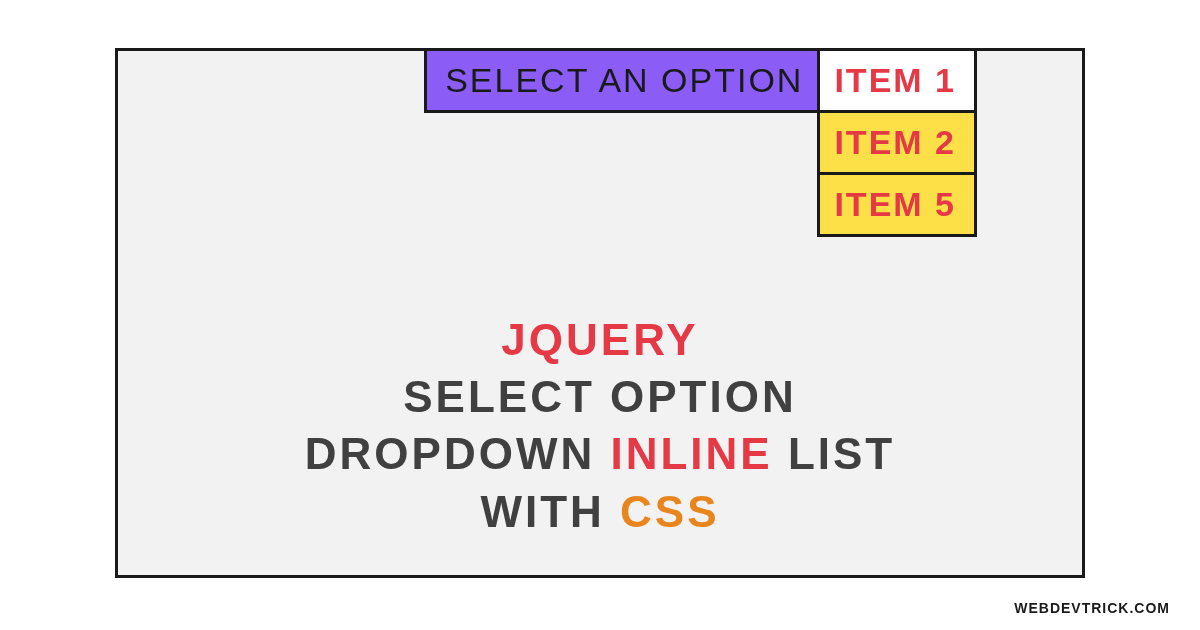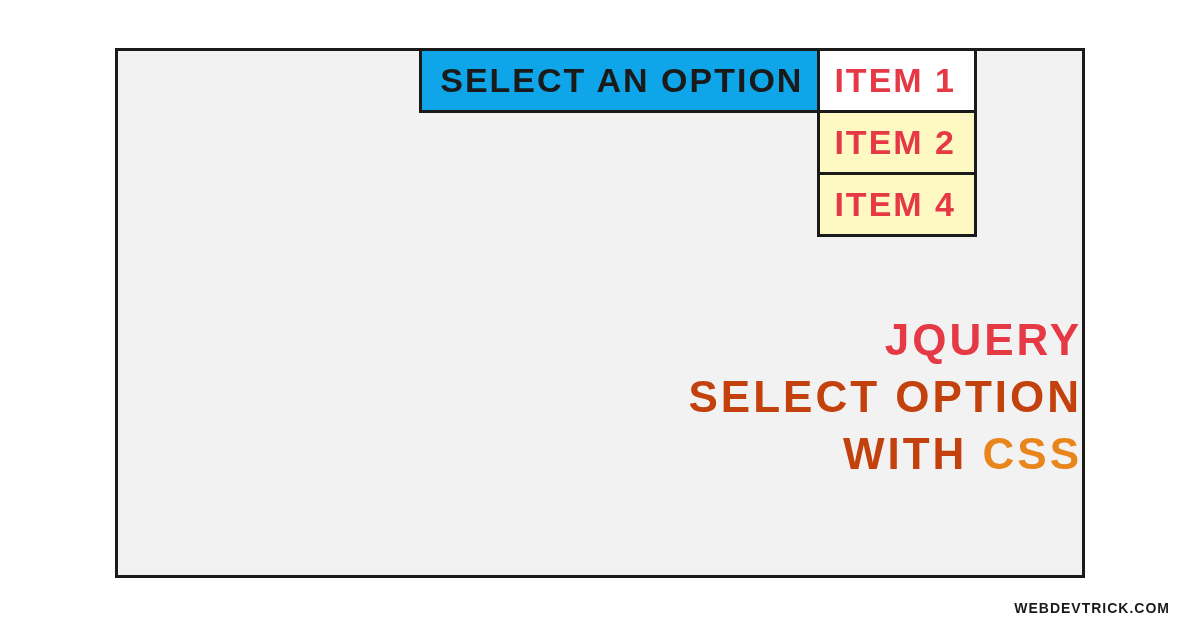--- a/index.html
+++ b/index.html
@@ -28,43 +28,43 @@
       position: absolute;
       top: -3px;
       right: 105px;
       text-align: right;
     }
     .dropdown-label-row {
       display: flex;
       align-items: stretch;
     }
     .dropdown-label {
-      background: #0ea5e9;
+      background: #8b5cf6;
       border: 3px solid #1a1a1a;
       border-right: none;
       padding: 10px 14px 10px 18px;
       font-size: 34px;
-      font-weight: 700;
+      font-weight: 400;
       letter-spacing: 2px;
       color: #1a1a1a;
       white-space: nowrap;
     }
     .dropdown-item {
       background: #ffffff;
       border: 3px solid #1a1a1a;
       padding: 10px 18px 10px 14px;
       font-size: 34px;
       font-weight: 900;
       letter-spacing: 2px;
       color: #e63946;
       white-space: nowrap;
       text-align: right;
     }
     .dropdown-item-below {
-      background: #fef9c3;
+      background: #fde047;
       border: 3px solid #1a1a1a;
       border-top: none;
       padding: 10px 18px 10px 14px;
       font-size: 34px;
       font-weight: 900;
       letter-spacing: 2px;
       color: #e63946;
       white-space: nowrap;
       text-align: left;
       margin-left: auto;
@@ -76,24 +76,23 @@
       top: 260px;
       left: 0;
       right: 0;
       text-align: center;
       font-weight: 900;
       letter-spacing: 3px;
     }
     .title-line {
       font-size: 44px;
       line-height: 1.3;
-      text-align: right;
     }
     .c-red { color: #e63946; }
-    .c-dark { color: #c2410c; }
+    .c-dark { color: #404040; }
     .c-orange { color: #e8851c; margin-top: 27px; }
     .watermark {
       position: absolute;
       bottom: 14px;
       right: 30px;
       font-family: Arial, sans-serif;
       font-size: 14px;
       letter-spacing: 1px;
       color: #1a1a1a;
       font-weight: 600;
@@ -103,29 +102,34 @@
 <body>
 
 <div class="main-frame">
 
   <div class="dropdown-container">
     <div class="dropdown-label-row">
       <div class="dropdown-label">SELECT AN OPTION</div>
       <div class="dropdown-item">ITEM 1</div>
     </div>
     <div class="dropdown-item-below">ITEM 2</div>
-    <div class="dropdown-item-below">ITEM 4</div>
+    <div class="dropdown-item-below">ITEM 5</div>
   </div>
 
   <div class="title-block">
     <div class="title-line">
       <span class="c-red">JQUERY</span>
     </div>
     <div class="title-line">
       <span class="c-dark">SELECT OPTION</span>
+    </div>
+    <div class="title-line">
+      <span class="c-dark">DROPDOWN</span>
+      <span class="c-red">INLINE</span>
+      <span class="c-dark">LIST</span>
     </div>
     <div class="title-line">
       <span class="c-dark">WITH</span>
       <span class="c-orange">CSS</span>
     </div>
   </div>
 
 </div>
 
 <div class="watermark">WEBDEVTRICK.COM</div>

